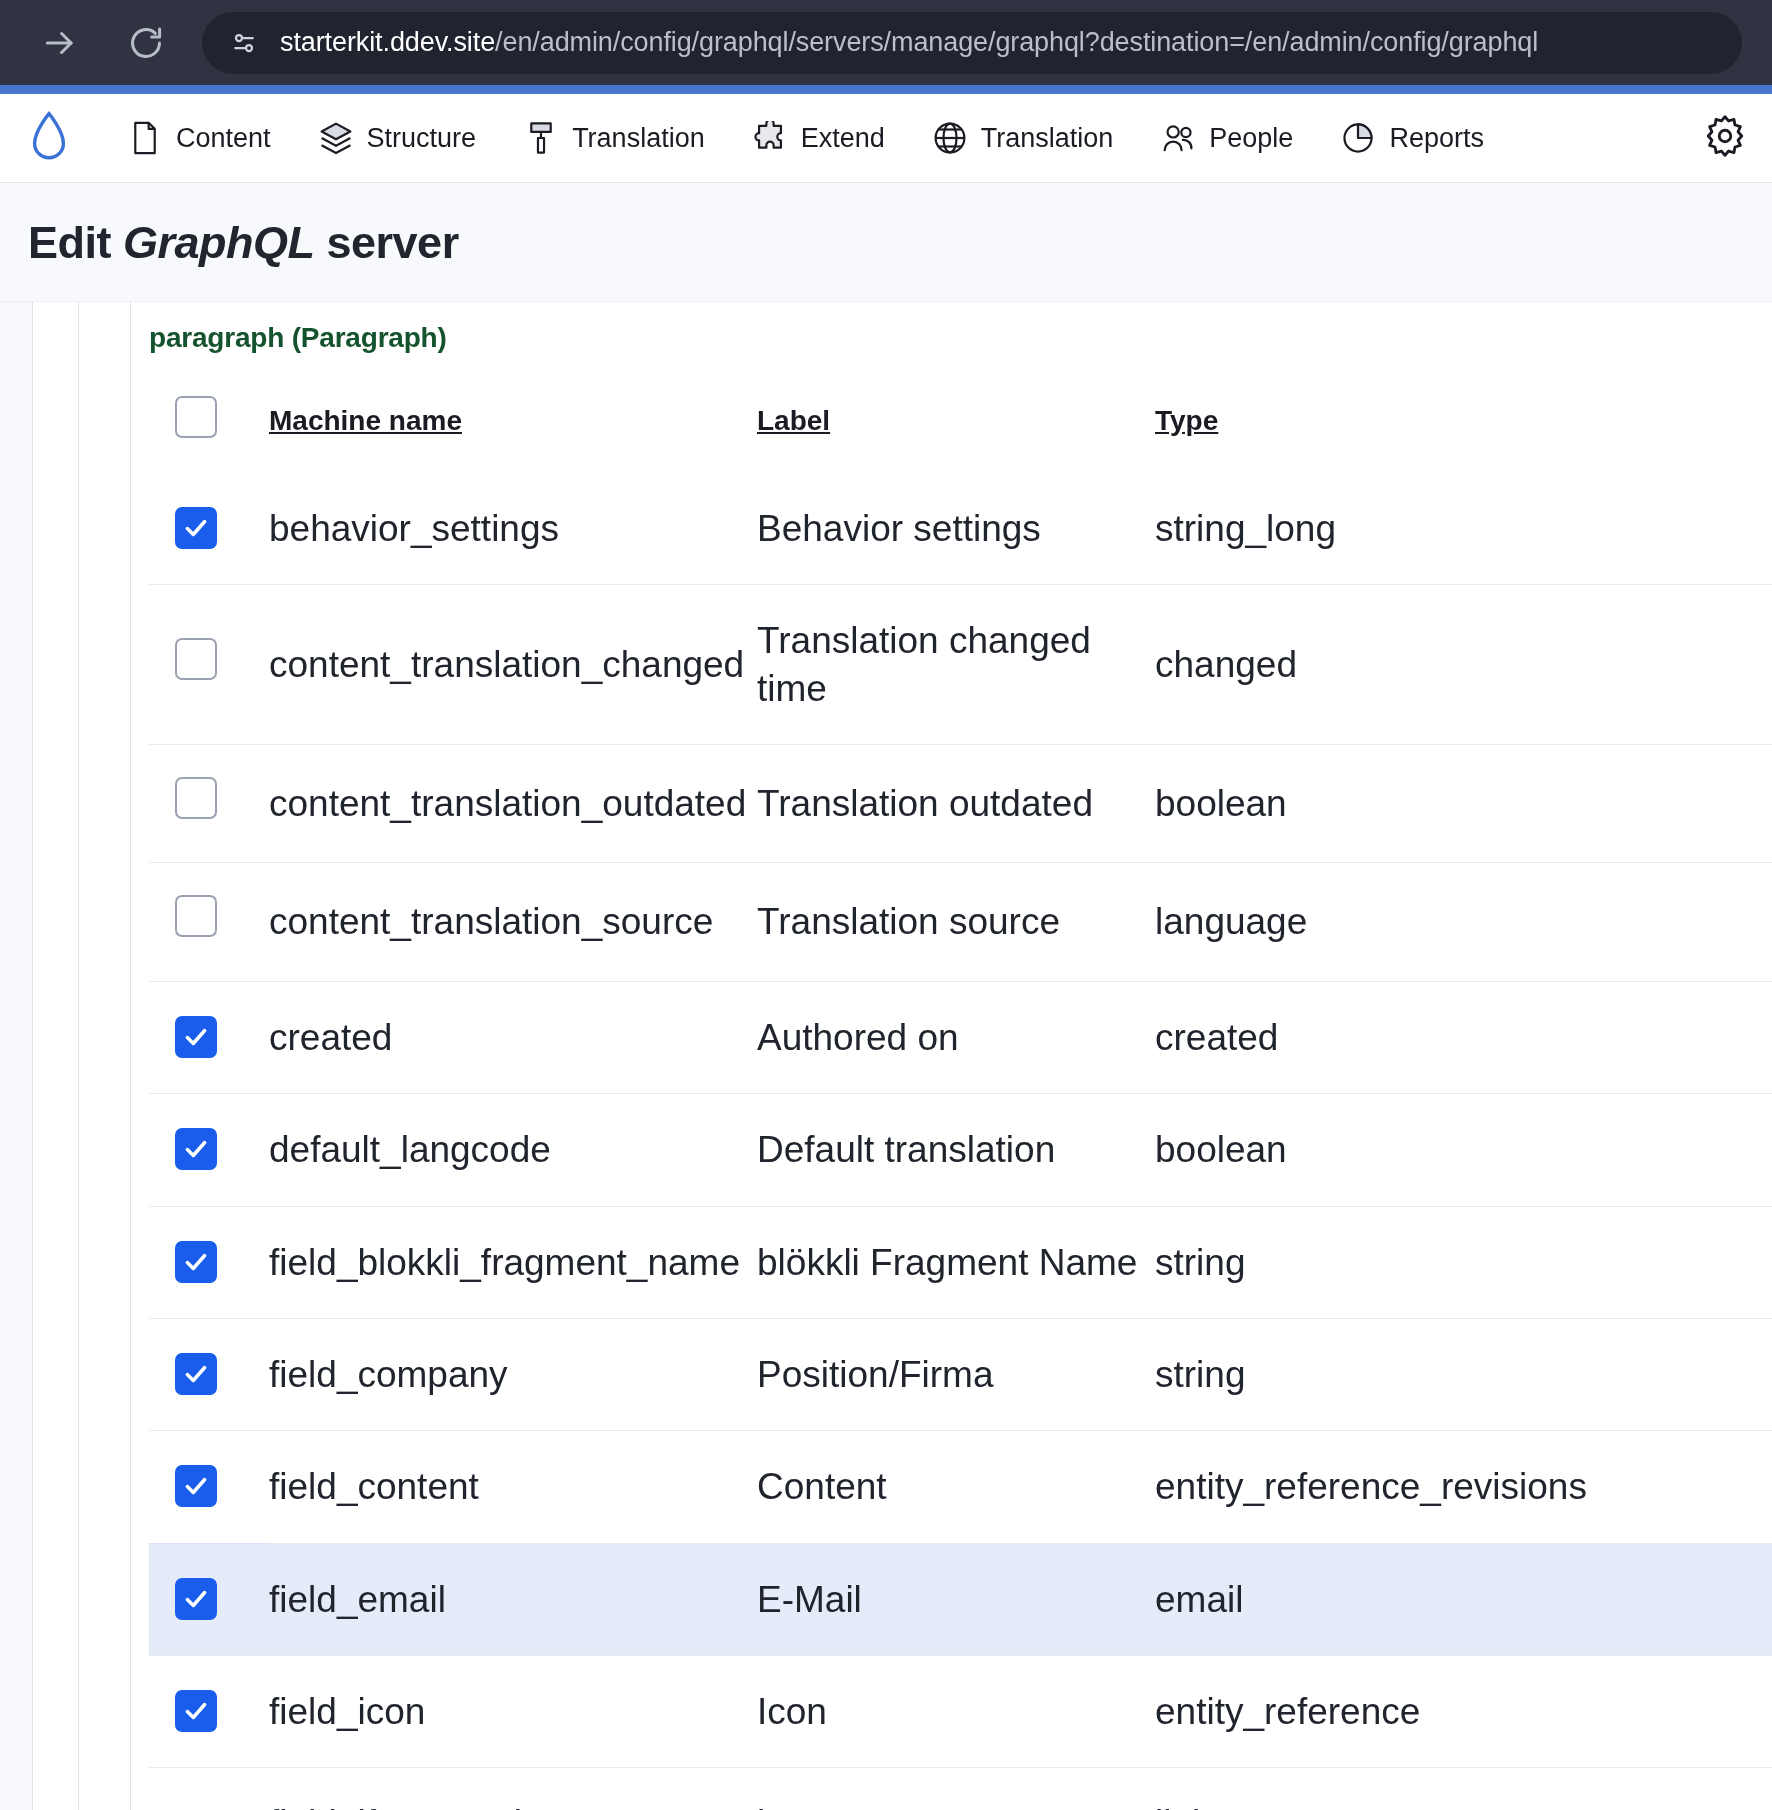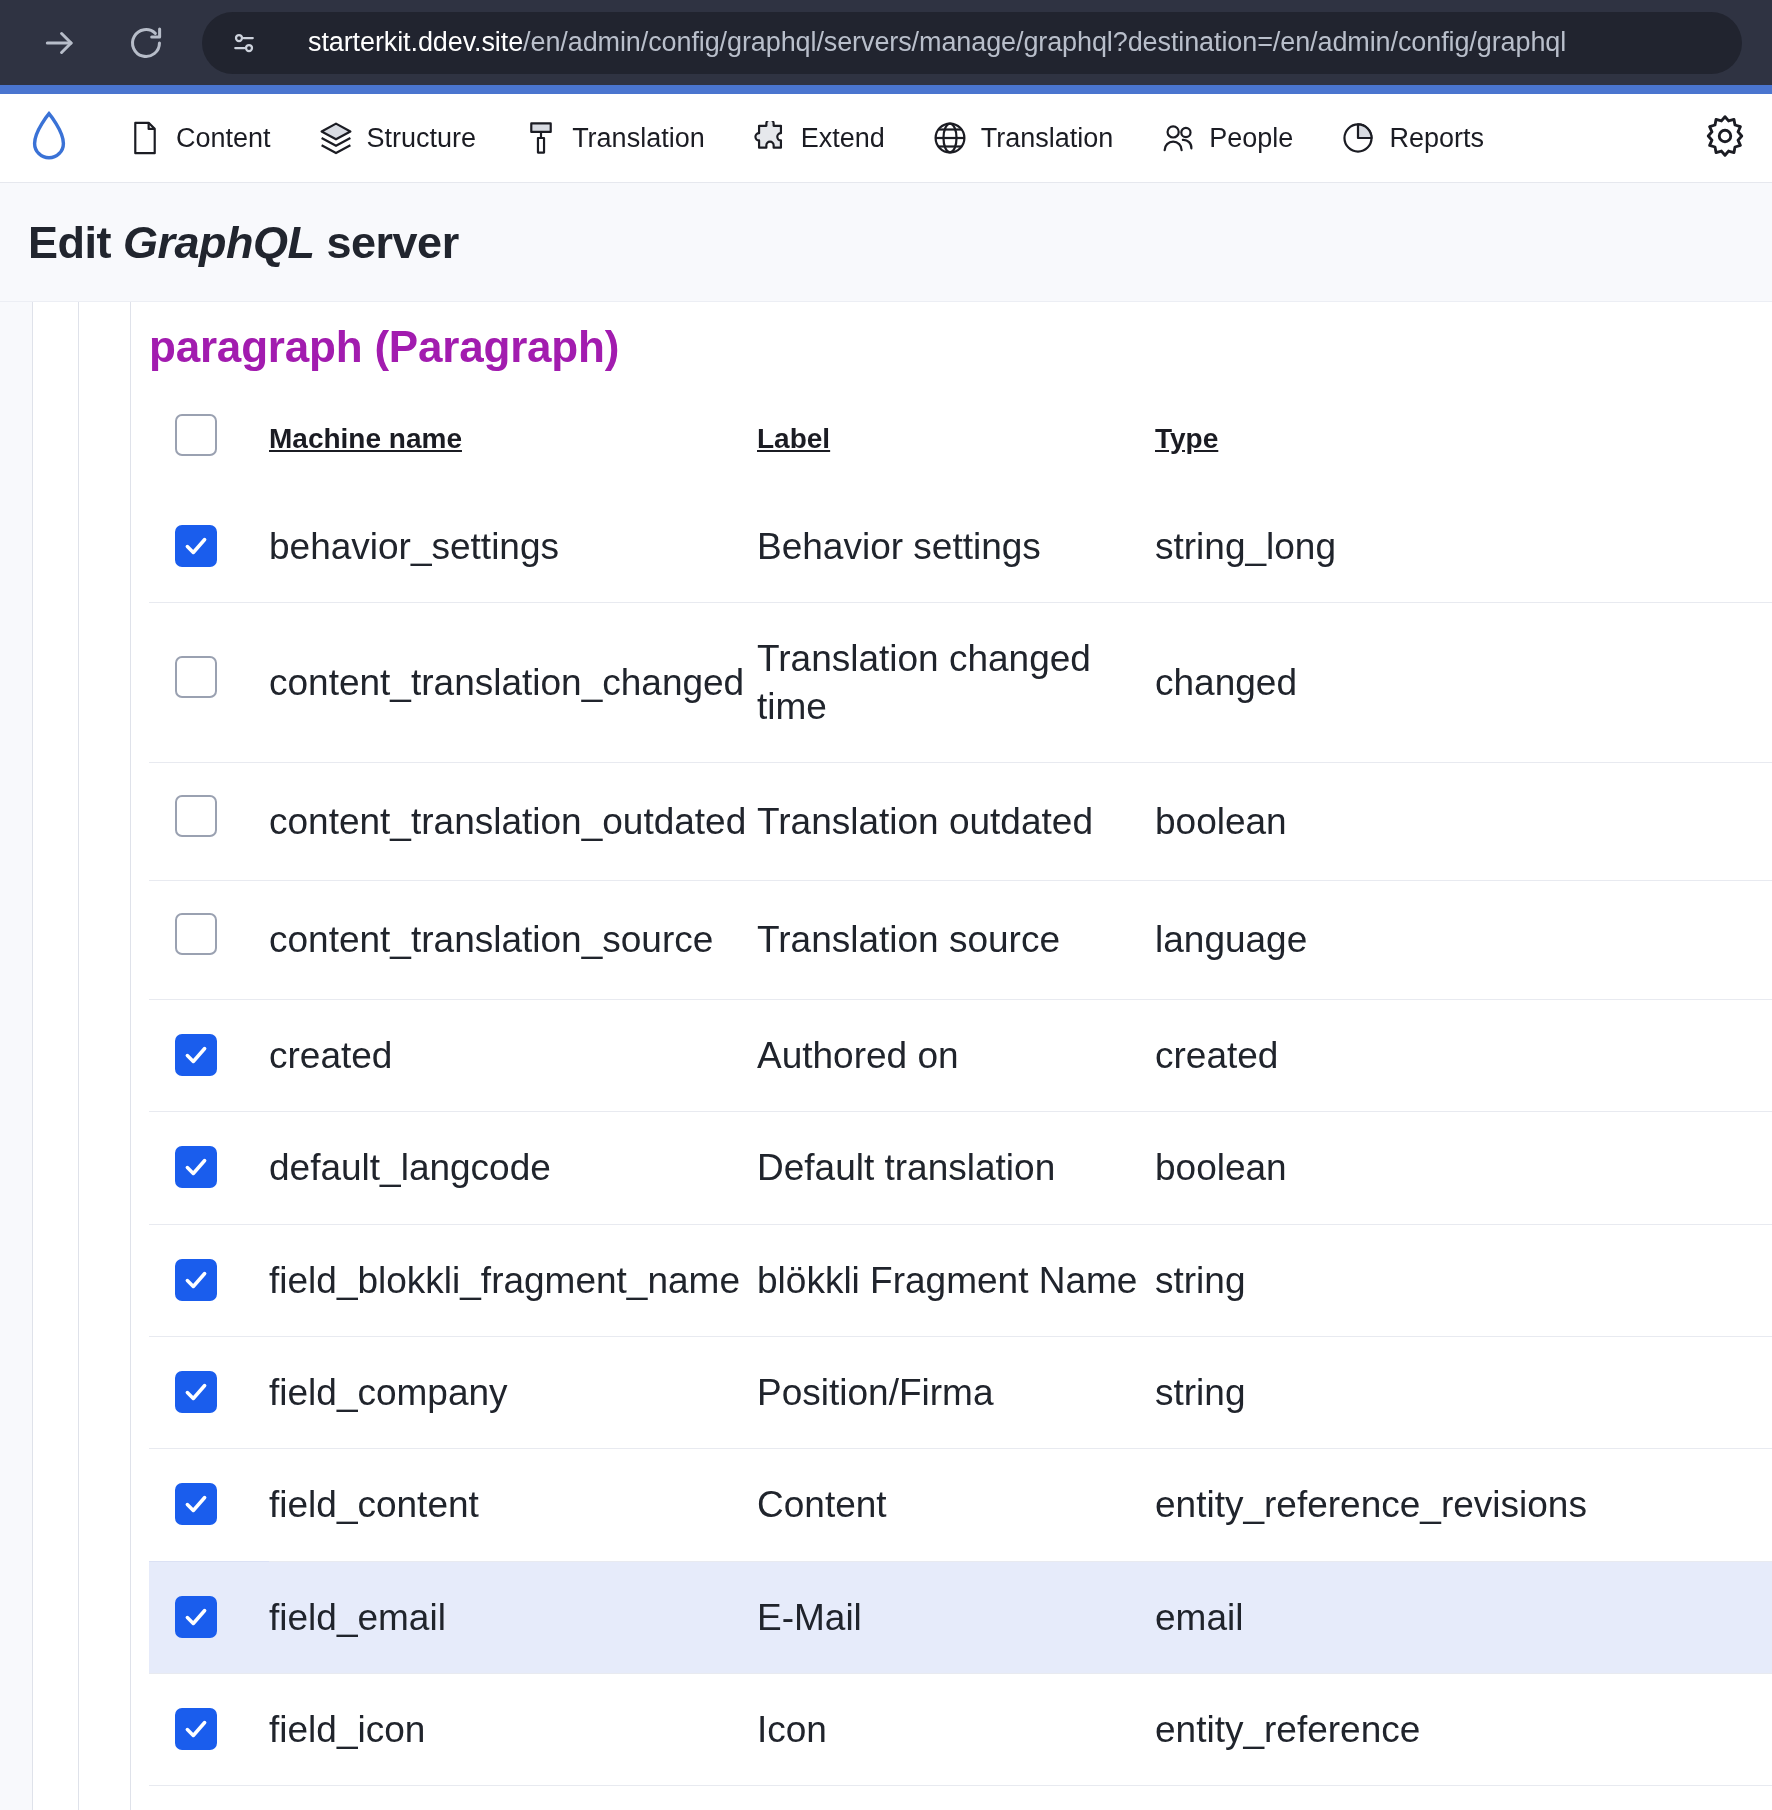--- a/index.html
+++ b/index.html
@@ -34,21 +34,20 @@
   .omnibox {
     flex: 1;
     height: 62px;
     margin-left: 28px;
     margin-right: 10px;
     background: #21242f;
     border-radius: 31px;
     display: flex;
     align-items: center;
     padding: 0 22px;
-    gap: 28px;
   }
   .site-info-icon {
     width: 40px; height: 40px;
     border-radius: 50%;
     display: flex; align-items: center; justify-content: center;
     flex: none;
     color: #cdd2dc;
   }
   .omnibox-url {
     margin-left: 16px;
@@ -138,23 +137,23 @@
   }
   .form-panel {
     flex: 1;
     background: #ffffff;
     border-left: 1px solid #dfe2ea;
     padding-left: 18px;
     overflow: hidden;
   }
 
   .bundle-heading {
-    font-size: 44px;
+    font-size: 28px;
     font-weight: 700;
-    color: #a21caf;
+    color: #14532d;
     padding: 20px 0 0 0;
     letter-spacing: -0.2px;
   }
 
   
   .fields-table {
     width: 100%;
     border-collapse: collapse;
     margin-top: 42px;
     table-layout: fixed;

